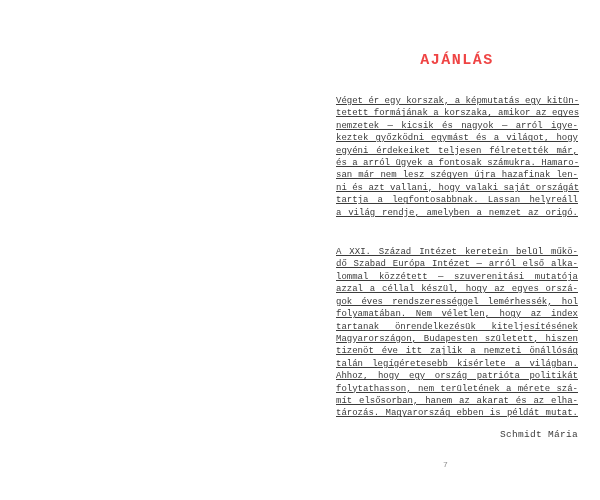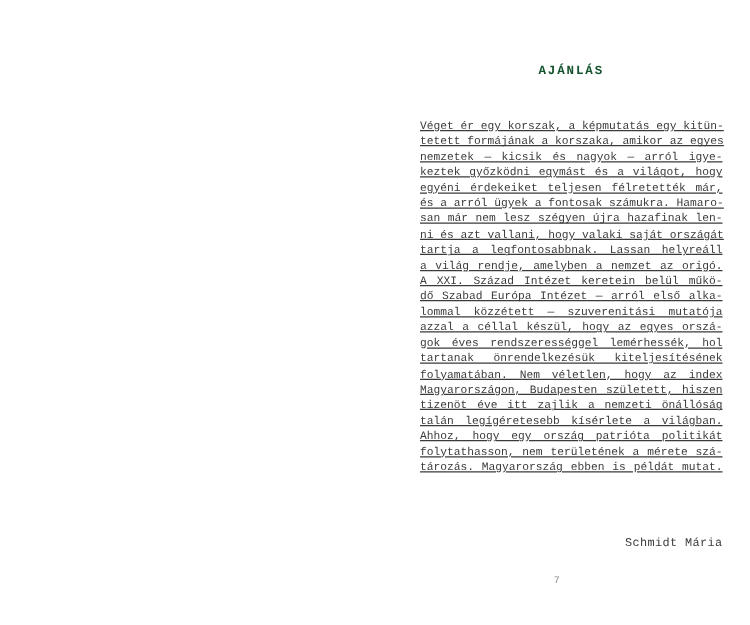--- a/index.html
+++ b/index.html
@@ -26,42 +26,42 @@
     left: 300px; top: 0;
     width: 300px; height: 500px;
     background: #ffffff;
   }
   .page-title {
     position: absolute;
     left: 336px;
     top: 52px;
     width: 242px;
     text-align: center;
-    font-size: 10px;
+    font-size: 15px;
     font-weight: bold;
     letter-spacing: 1.5px;
-    color: #14532d;
+    color: #ef4444;
   }
   .body-text {
     position: absolute;
     left: 336px;
     top: 95px;
     width: 242px;
     font-size: 9px;
     color: #3b3b3b;
     text-decoration: underline;
   }
   .para .line {
     line-height: 12.4px;
     text-align: justify;
     text-align-last: justify;
     white-space: nowrap;
   }
   .para-2 {
-    margin-top: 0;
+    margin-top: 27px;
   }
   .signature {
     position: absolute;
     left: 336px;
     top: 429px;
     width: 242px;
     text-align: right;
     font-size: 9.5px;
     color: #3b3b3b;
     letter-spacing: 0.3px;
@@ -95,27 +95,28 @@
         <div class="line">ni és azt vallani, hogy valaki saját országát</div>
         <div class="line">tartja a legfontosabbnak. Lassan helyreáll</div>
         <div class="line">a világ rendje, amelyben a nemzet az origó.</div>
       </div>
     <div class="para para-2">
         <div class="line">A XXI. Század Intézet keretein belül műkö-</div>
         <div class="line">dő Szabad Európa Intézet — arról első alka-</div>
         <div class="line">lommal közzétett — szuverenitási mutatója</div>
         <div class="line">azzal a céllal készül, hogy az egyes orszá-</div>
         <div class="line">gok éves rendszerességgel lemérhessék, hol</div>
+        <div class="line">folyamatában. Nem véletlen, hogy az index</div>
         <div class="line">tartanak önrendelkezésük kiteljesítésének</div>
-        <div class="line">folyamatában. Nem véletlen, hogy az index</div>
         <div class="line">Magyarországon, Budapesten született, hiszen</div>
         <div class="line">tizenöt éve itt zajlik a nemzeti önállóság</div>
         <div class="line">talán legígéretesebb kísérlete a világban.</div>
         <div class="line">Ahhoz, hogy egy ország patrióta politikát</div>
         <div class="line">folytathasson, nem területének a mérete szá-</div>
+        <div class="line">mít elsősorban, hanem az akarat és az elha-</div>
         <div class="line">tározás. Magyarország ebben is példát mutat.</div>
       </div>
   </div>
 
   <div class="signature">Schmidt Mária</div>
 
   <div class="page-number">7</div>
 </div>
 
 </body></html>

